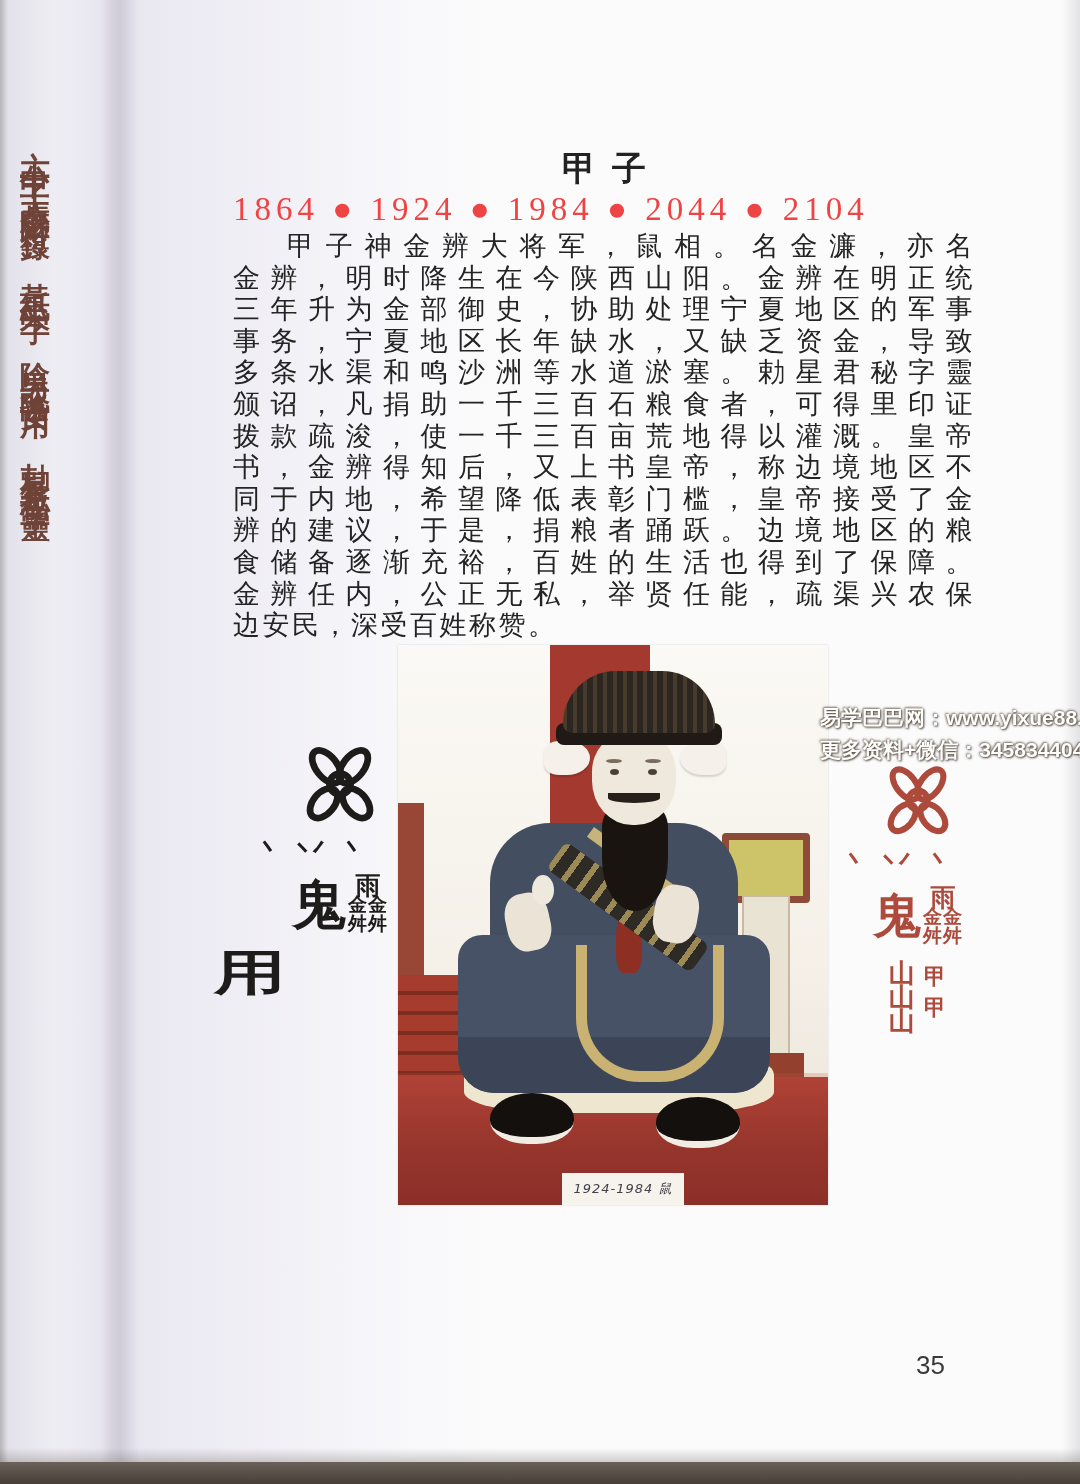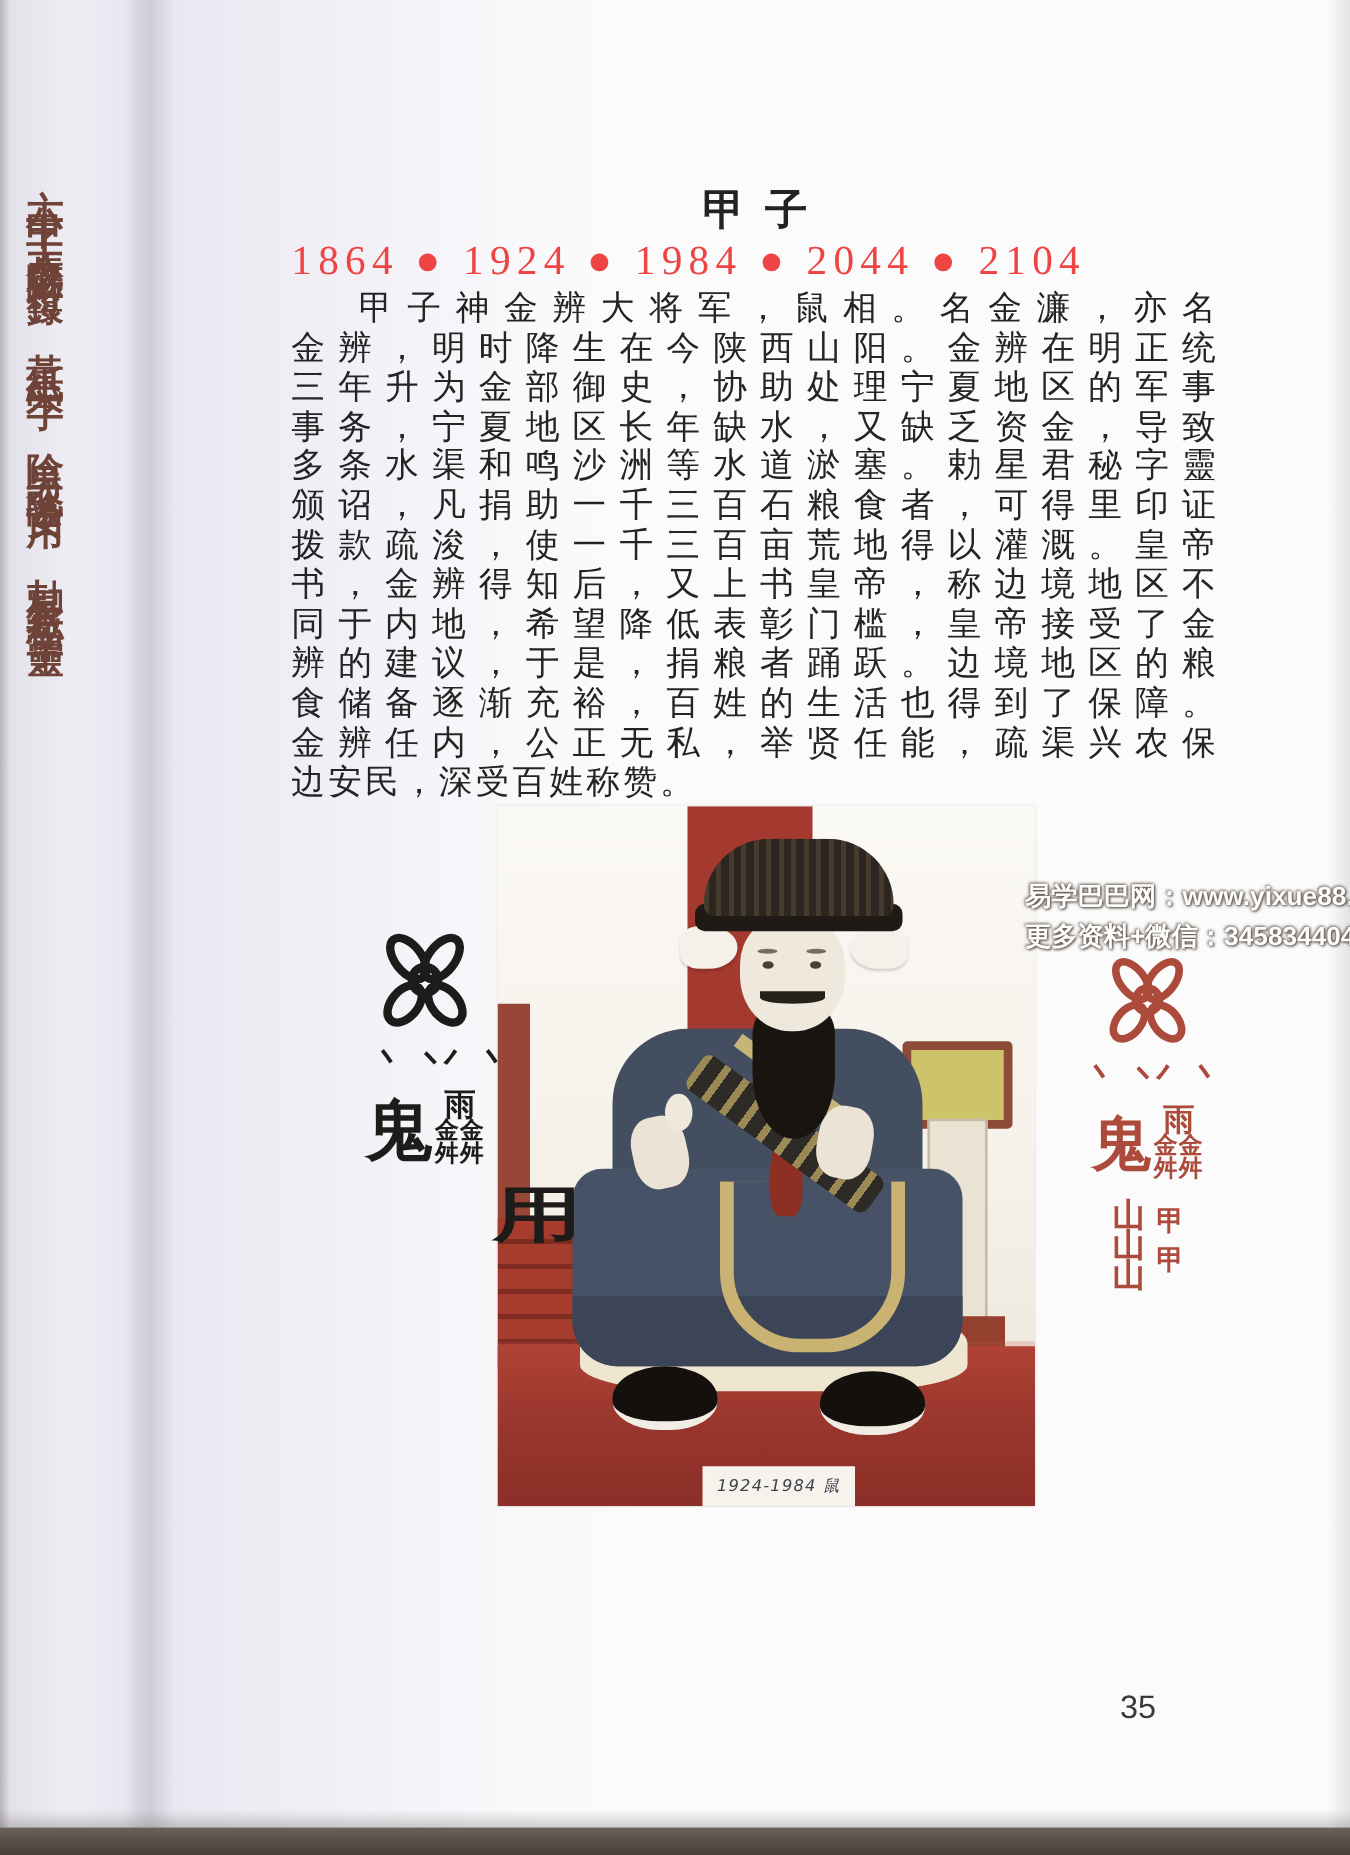--- a/index.html
+++ b/index.html
@@ -100,21 +100,21 @@
   .hand{left:134px;top:230px;width:22px;height:30px;background:#efe8dd;border-radius:50%;}
   .skirt-base{left:66px;top:398px;width:310px;height:70px;background:#efe6cf;border-radius:45% 45% 30% 30%;}
   .shoe{width:84px;height:44px;background:#14100d;border-radius:50% 50% 45% 45%;border-bottom:7px solid #f1ede4;}
   .shoe.l{left:92px;top:448px;}
   .shoe.r{left:258px;top:452px;}
   .photo-label{left:164px;top:528px;width:122px;height:32px;background:#f6f3ec;
     display:flex;align-items:center;justify-content:center;}
   .photo-label span{position:static;font-family:"DejaVu Sans", sans-serif;
     font-style:italic;font-size:13px;color:#41414d;letter-spacing:1px;white-space:nowrap;}
   
-  .talisman{position:absolute;text-align:right;font-weight:bold;font-family:Liberation Serif, serif;}
+  .talisman{position:absolute;text-align:left;font-weight:bold;font-family:Liberation Sans, sans-serif;}
   .talisman-black{left:256px;top:740px;width:168px;color:#1e1c1a;}
   .talisman-red{left:842px;top:760px;width:152px;color:#ac4a3b;}
   .knot{display:block;margin:0 auto;}
   .ticks{font-size:26px;letter-spacing:16px;line-height:30px;margin-top:4px;font-weight:bold;white-space:nowrap;}
   .composite{display:flex;justify-content:center;align-items:center;margin-top:10px;line-height:1;}
   .composite .gleft{font-size:54px;}
   .talisman-red .composite .gleft{font-size:48px;}
   .gstack{display:flex;flex-direction:column;align-items:center;margin-left:2px;}
   .gstack .g-top{font-size:25px;line-height:22px;}
   .gstack .g-mid{font-size:19px;line-height:18px;letter-spacing:1px;}
@@ -128,21 +128,21 @@
   .red-bottom .jia{font-size:22px;line-height:31px;}
   
   .watermark{
     position:absolute;left:820px;top:702px;width:262px;
     font-family:"Liberation Sans", sans-serif;font-weight:bold;font-size:21px;
     line-height:32px;color:#fdfdfb;white-space:nowrap;
     text-shadow:0 0 3px rgba(96,84,72,.95),1px 1px 2px rgba(70,60,50,.85),-1px -1px 2px rgba(110,95,80,.6);
   }
   
   .page-number{
-    position:absolute;left:896px;top:1350px;font-family:"Liberation Sans", sans-serif;
+    position:absolute;left:916px;top:1350px;font-family:"Liberation Sans", sans-serif;
     font-size:26px;color:#3a3a3a;
   }
 </style>
 </head>
 <body>
 
 <div class="page-surface"></div>
 <div class="right-edge"></div>
 <div class="bottom-shade"></div>
 <div class="bottom-strip"></div>

